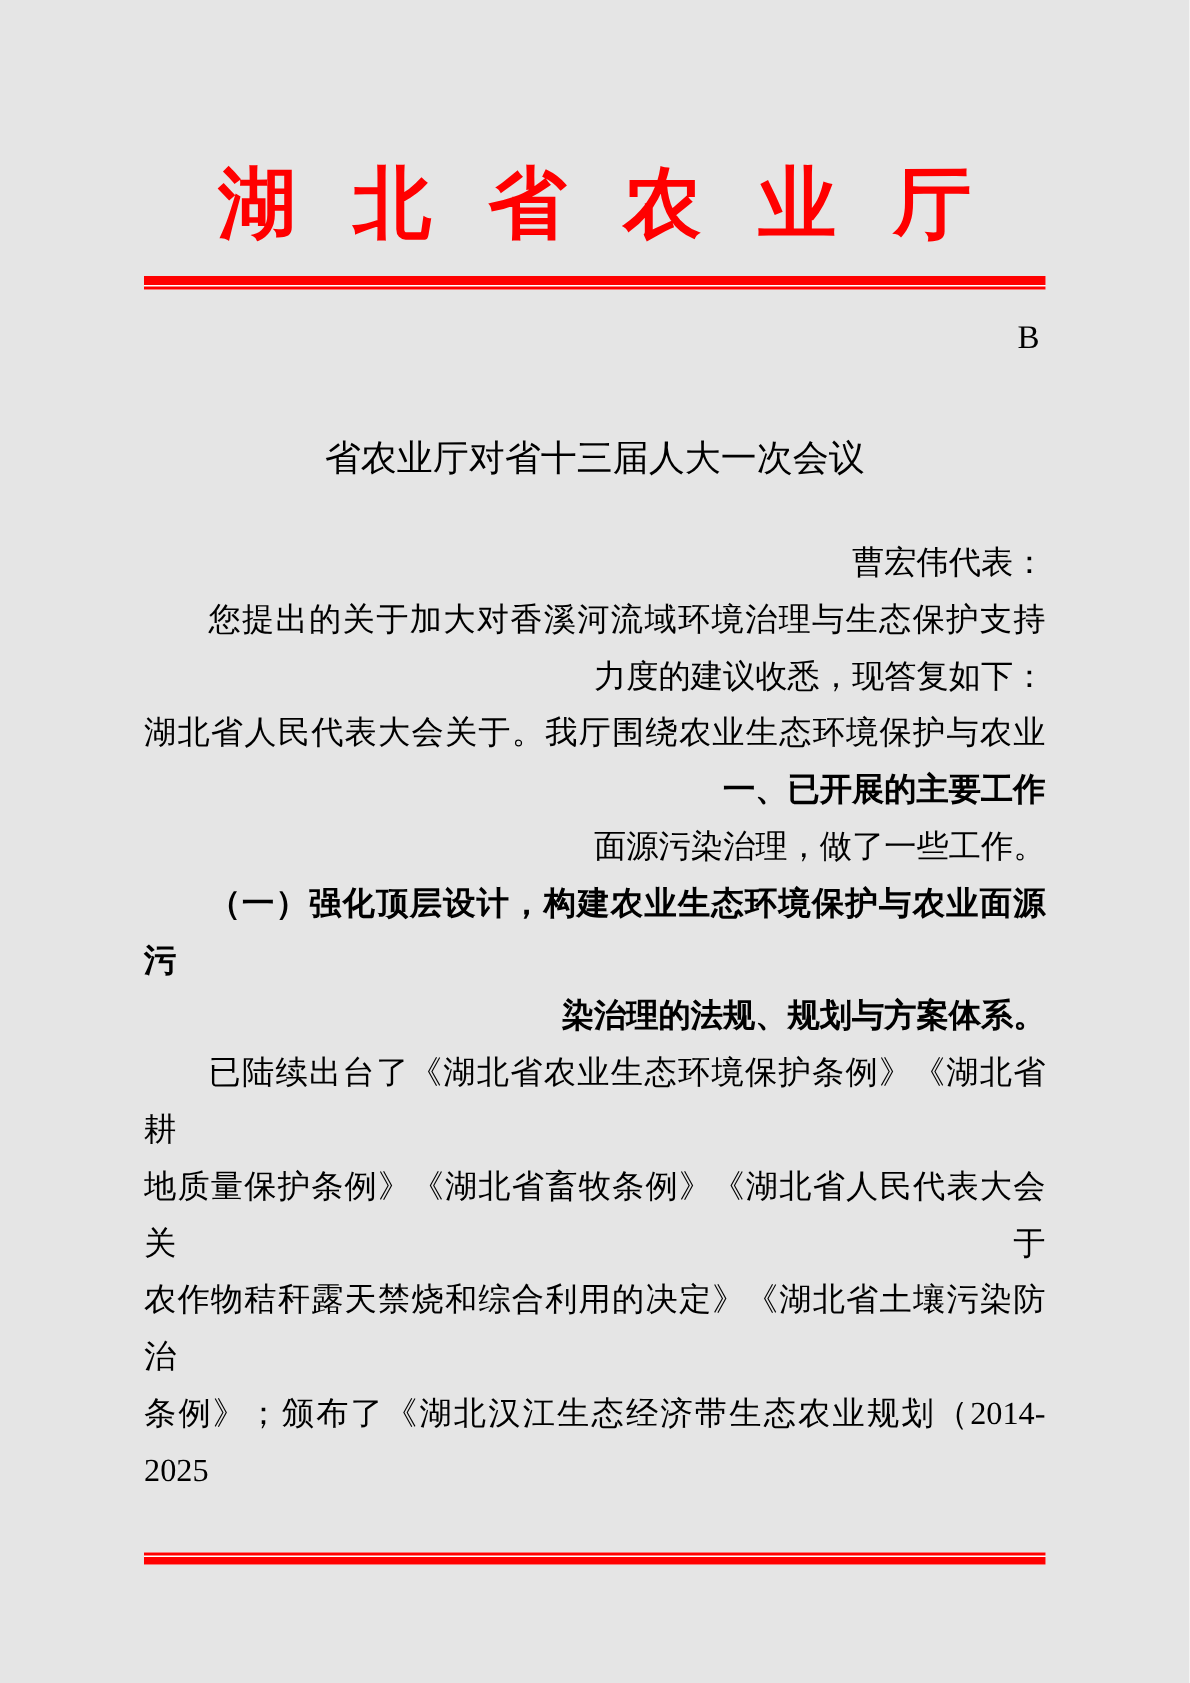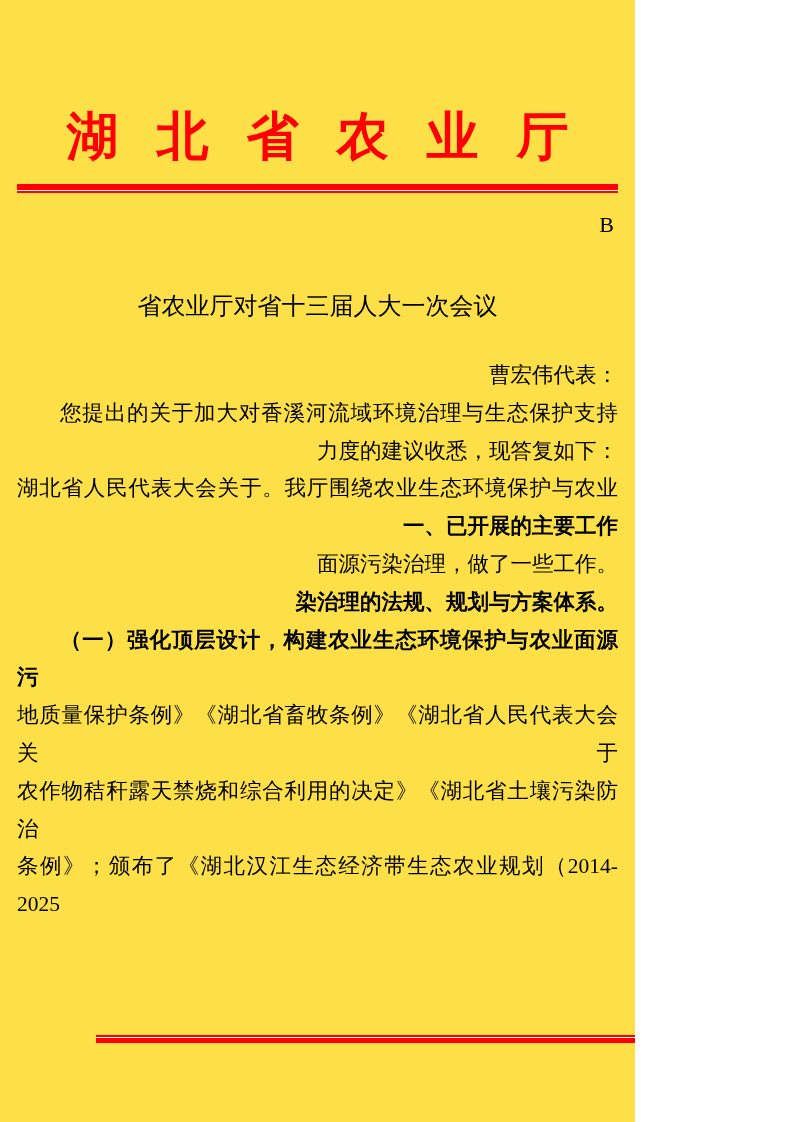--- a/index.html
+++ b/index.html
@@ -2,23 +2,23 @@
 <html style="--accent-red: #FF0000;"><head>
 <meta charset="utf-8">
 <style>
   html, body {
     margin: 0;
     padding: 0;
     background: #ffffff;
   }
   .page {
     position: relative;
-    width: 635px;
+    width: 793px;
     height: 1122px;
-    background: #fde047;
+    background: #e5e5e5;
     overflow: hidden;
     color: #000000;
     font-family: "Liberation Serif", "DejaVu Serif", serif;
   }
   .agency {
     margin-top: 108px;
     text-align: center;
     font-size: 52px;
     line-height: 58px;
     font-weight: bold;
@@ -106,22 +106,23 @@
       <div>省农业厅对省十三届人大一次会议</div>
     </div>
 
     <div class="body-text">
         <div class="line normal">曹宏伟代表：</div>
         <div class="line normal indent just">您提出的关于加大对香溪河流域环境治理与生态保护支持</div>
         <div class="line normal">力度的建议收悉，现答复如下：</div>
         <div class="line normal just">湖北省人民代表大会关于。我厅围绕农业生态环境保护与农业</div>
         <div class="line h1 indent">一、已开展的主要工作</div>
         <div class="line normal">面源污染治理，做了一些工作。</div>
+        <div class="line h2 indent just">（一）强化顶层设计，构建农业生态环境保护与农业面源污</div>
         <div class="line h2">染治理的法规、规划与方案体系。</div>
-        <div class="line h2 indent just">（一）强化顶层设计，构建农业生态环境保护与农业面源污</div>
+        <div class="line normal indent just">已陆续出台了《湖北省农业生态环境保护条例》《湖北省耕</div>
         <div class="line normal just">地质量保护条例》《湖北省畜牧条例》《湖北省人民代表大会关于</div>
         <div class="line normal just">农作物秸秆露天禁烧和综合利用的决定》《湖北省土壤污染防治</div>
         <div class="line normal just">条例》；颁布了《湖北汉江生态经济带生态农业规划（2014-2025</div>
       </div>
 
   </div>
 
   <div class="rule rule-bottom"></div>
 
 </div>

